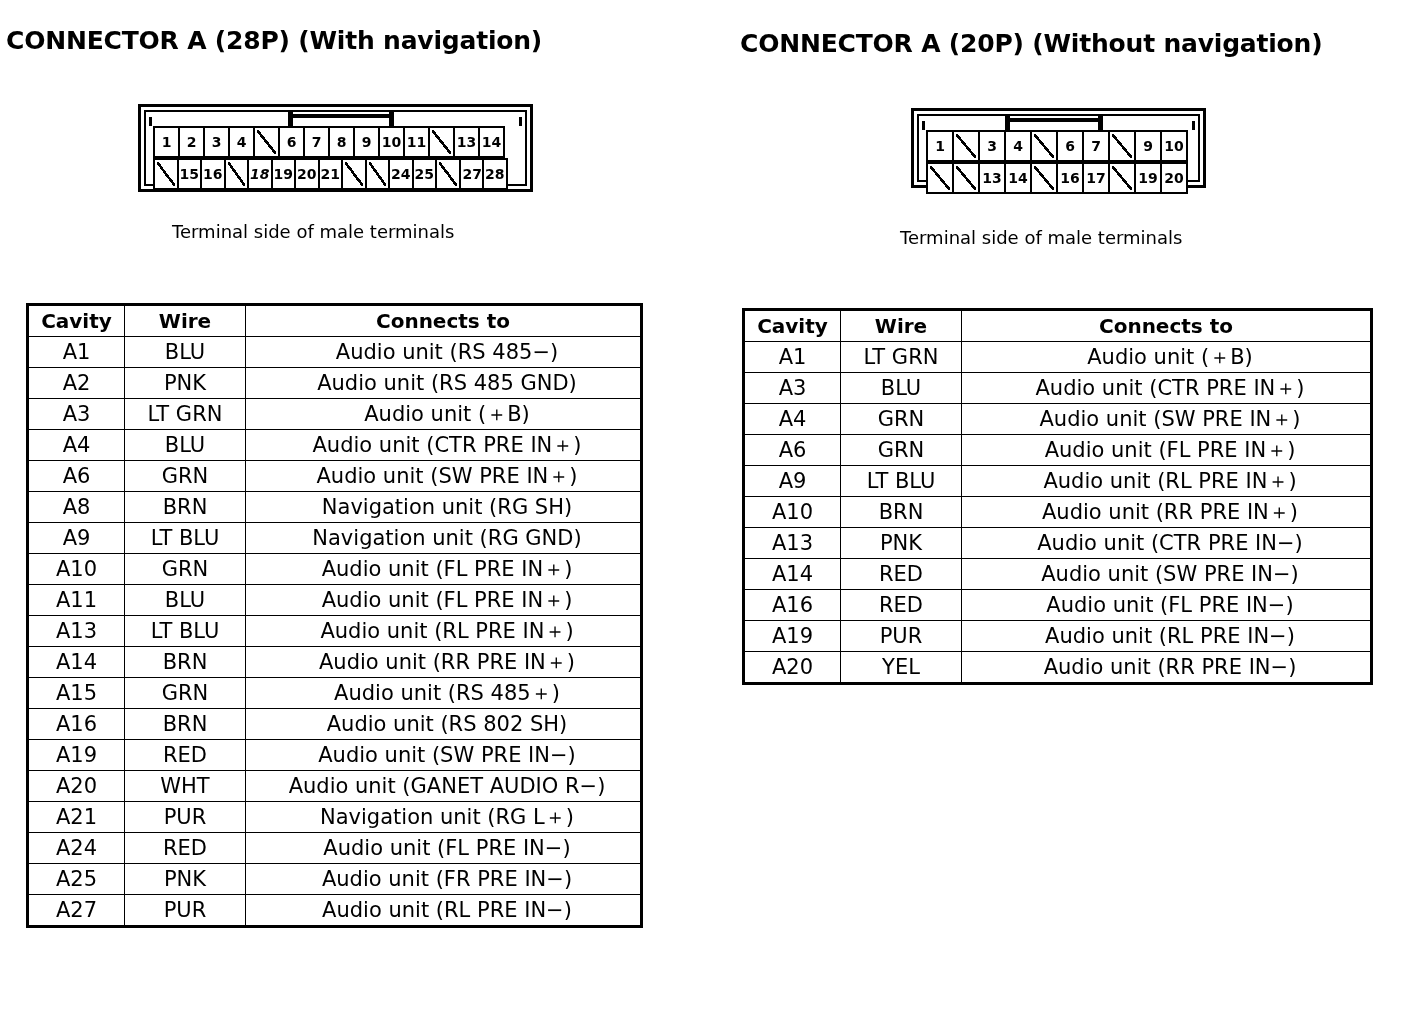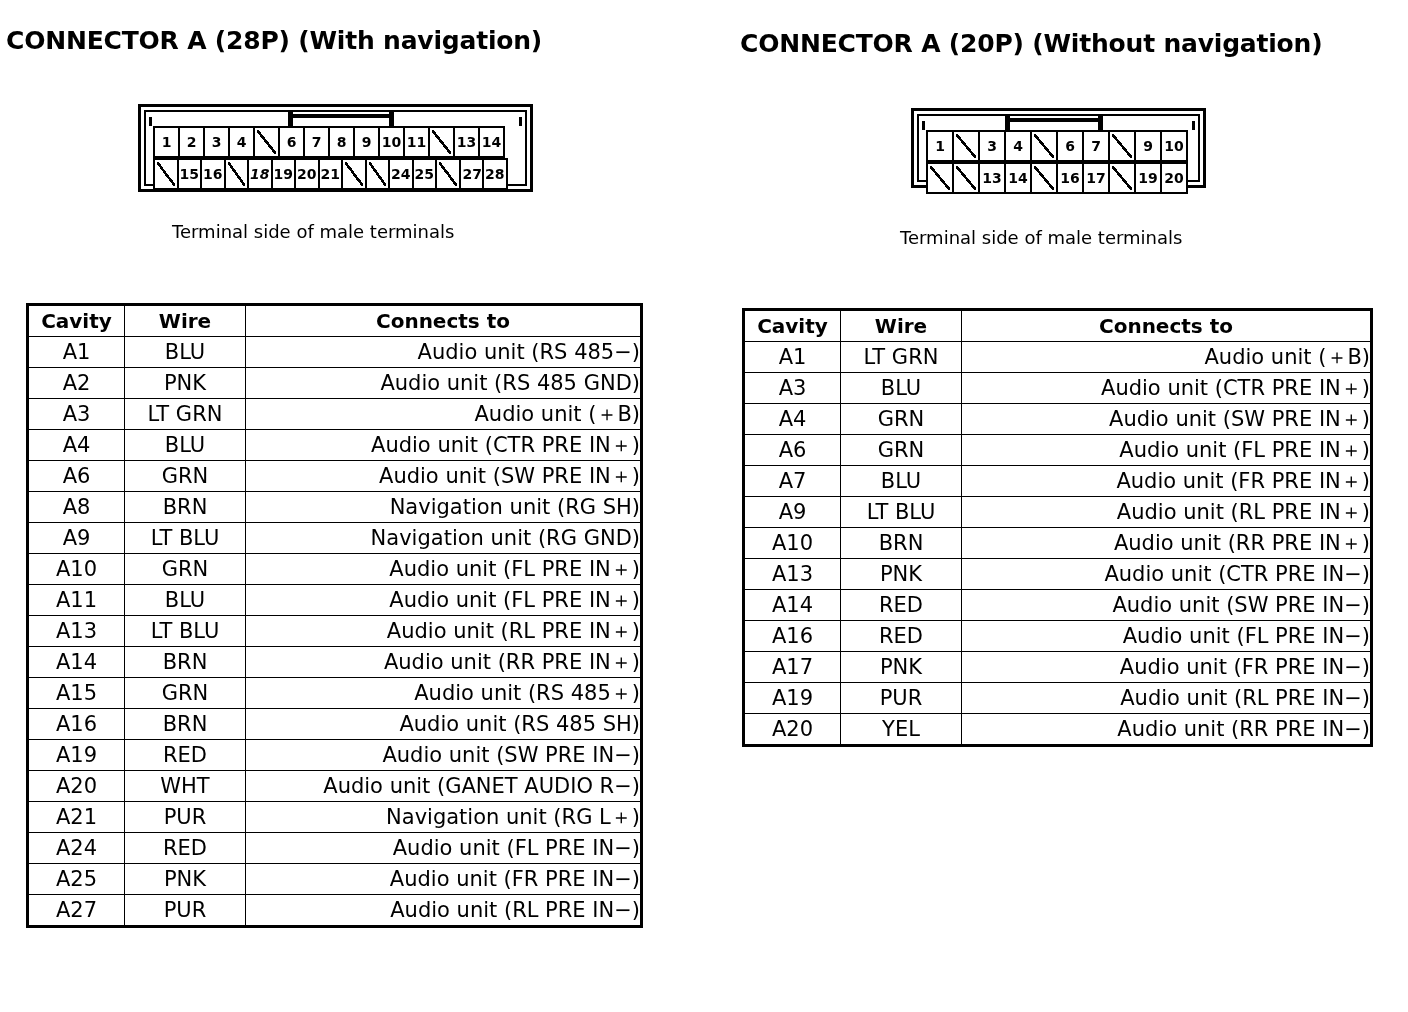--- a/index.html
+++ b/index.html
@@ -110,21 +110,21 @@
     line-height:1;
     white-space:nowrap;
   }
   .pin-table th{
     font-weight:bold;
     font-size:20px;
     height:30px;
   }
   .pin-table td.c-cav{width:95px;}
   .pin-table td.c-wire{width:120px;}
-  .pin-table td.c-conn{text-align:right;padding-left:8px;}
+  .pin-table td.c-conn{text-align:center;padding-left:8px;}
   .pin-table th.c-cav{width:95px;}
   .pin-table th.c-wire{width:120px;}
 </style>
 </head>
 <body>
 
 <div class="page">
 
   <div class="panel panel-left">
 
@@ -288,21 +288,21 @@
             <td class="c-conn">Audio unit (RR PRE IN＋)</td>
           </tr>
           <tr>
             <td class="c-cav">A15</td>
             <td class="c-wire">GRN</td>
             <td class="c-conn">Audio unit (RS 485＋)</td>
           </tr>
           <tr>
             <td class="c-cav">A16</td>
             <td class="c-wire">BRN</td>
-            <td class="c-conn">Audio unit (RS 485 SH)</td>
+            <td class="c-conn">Audio unit (RS 802 SH)</td>
           </tr>
           <tr>
             <td class="c-cav">A19</td>
             <td class="c-wire">RED</td>
             <td class="c-conn">Audio unit (SW PRE IN−)</td>
           </tr>
           <tr>
             <td class="c-cav">A20</td>
             <td class="c-wire">WHT</td>
             <td class="c-conn">Audio unit (GANET AUDIO R−)</td>
@@ -424,25 +424,20 @@
             <td class="c-cav">A4</td>
             <td class="c-wire">GRN</td>
             <td class="c-conn">Audio unit (SW PRE IN＋)</td>
           </tr>
           <tr>
             <td class="c-cav">A6</td>
             <td class="c-wire">GRN</td>
             <td class="c-conn">Audio unit (FL PRE IN＋)</td>
           </tr>
           <tr>
-            <td class="c-cav">A7</td>
-            <td class="c-wire">BLU</td>
-            <td class="c-conn">Audio unit (FR PRE IN＋)</td>
-          </tr>
-          <tr>
             <td class="c-cav">A9</td>
             <td class="c-wire">LT BLU</td>
             <td class="c-conn">Audio unit (RL PRE IN＋)</td>
           </tr>
           <tr>
             <td class="c-cav">A10</td>
             <td class="c-wire">BRN</td>
             <td class="c-conn">Audio unit (RR PRE IN＋)</td>
           </tr>
           <tr>
@@ -454,25 +449,20 @@
             <td class="c-cav">A14</td>
             <td class="c-wire">RED</td>
             <td class="c-conn">Audio unit (SW PRE IN−)</td>
           </tr>
           <tr>
             <td class="c-cav">A16</td>
             <td class="c-wire">RED</td>
             <td class="c-conn">Audio unit (FL PRE IN−)</td>
           </tr>
           <tr>
-            <td class="c-cav">A17</td>
-            <td class="c-wire">PNK</td>
-            <td class="c-conn">Audio unit (FR PRE IN−)</td>
-          </tr>
-          <tr>
             <td class="c-cav">A19</td>
             <td class="c-wire">PUR</td>
             <td class="c-conn">Audio unit (RL PRE IN−)</td>
           </tr>
           <tr>
             <td class="c-cav">A20</td>
             <td class="c-wire">YEL</td>
             <td class="c-conn">Audio unit (RR PRE IN−)</td>
           </tr>
         </tbody>

